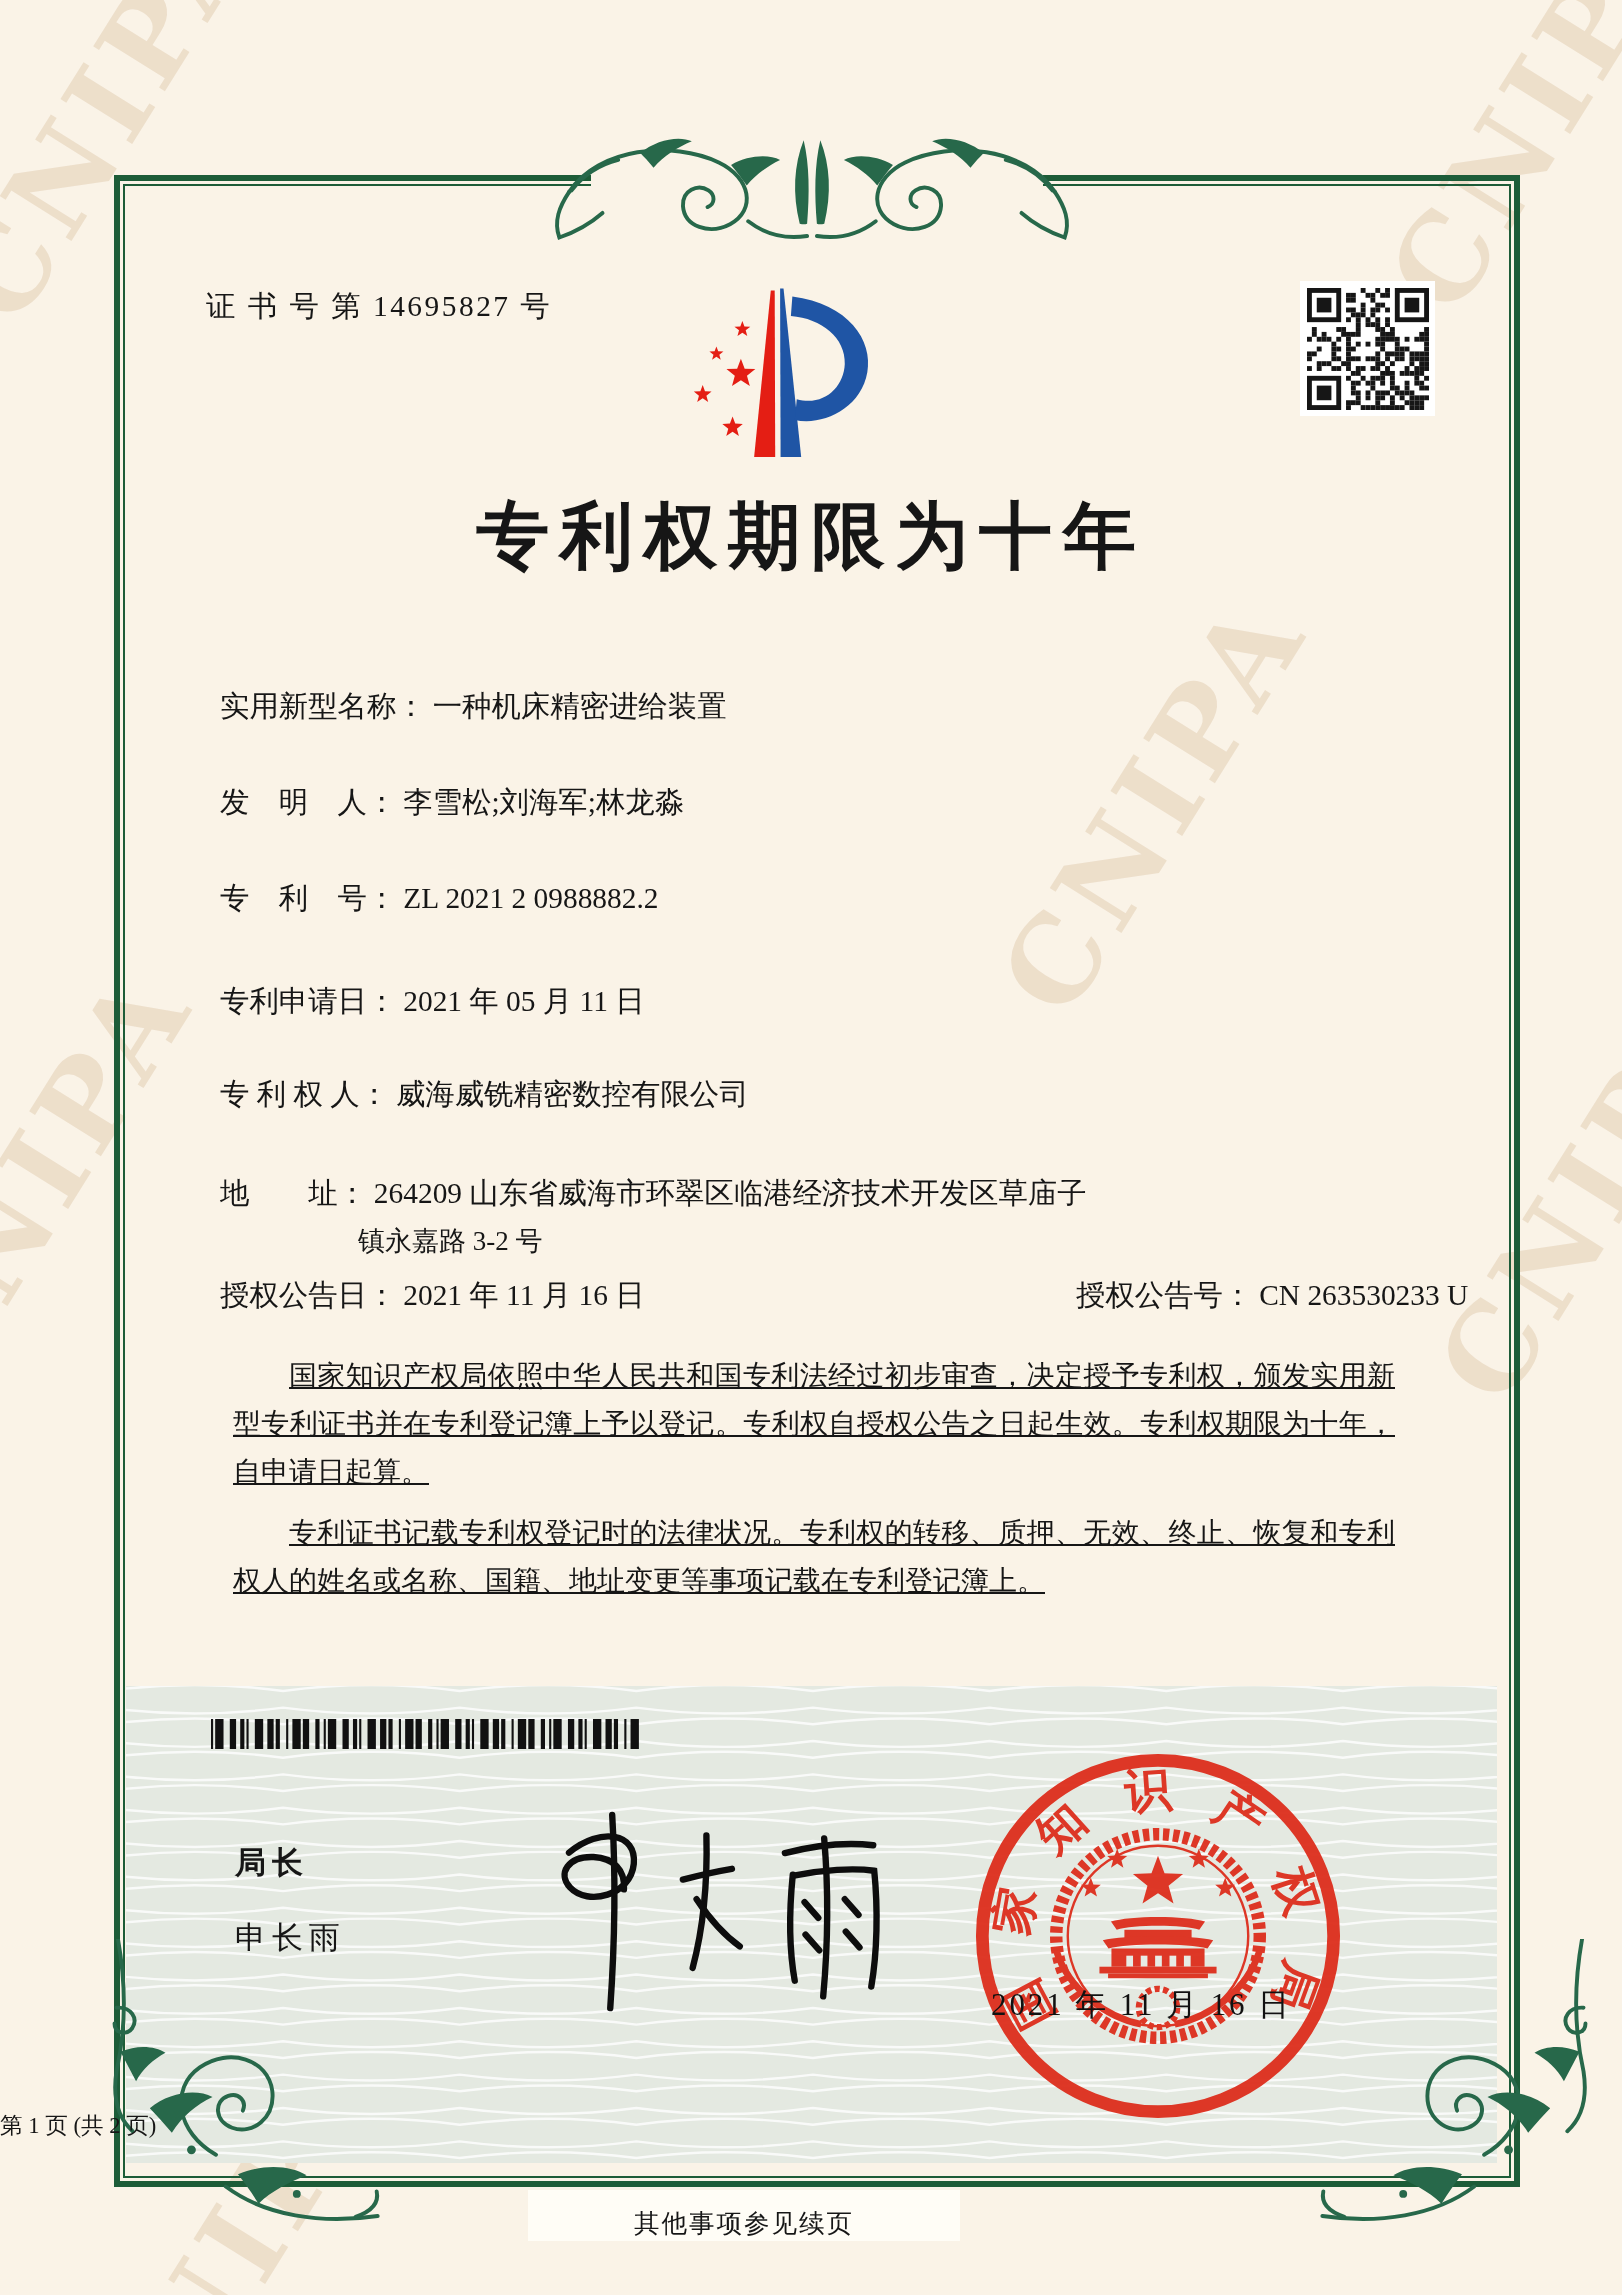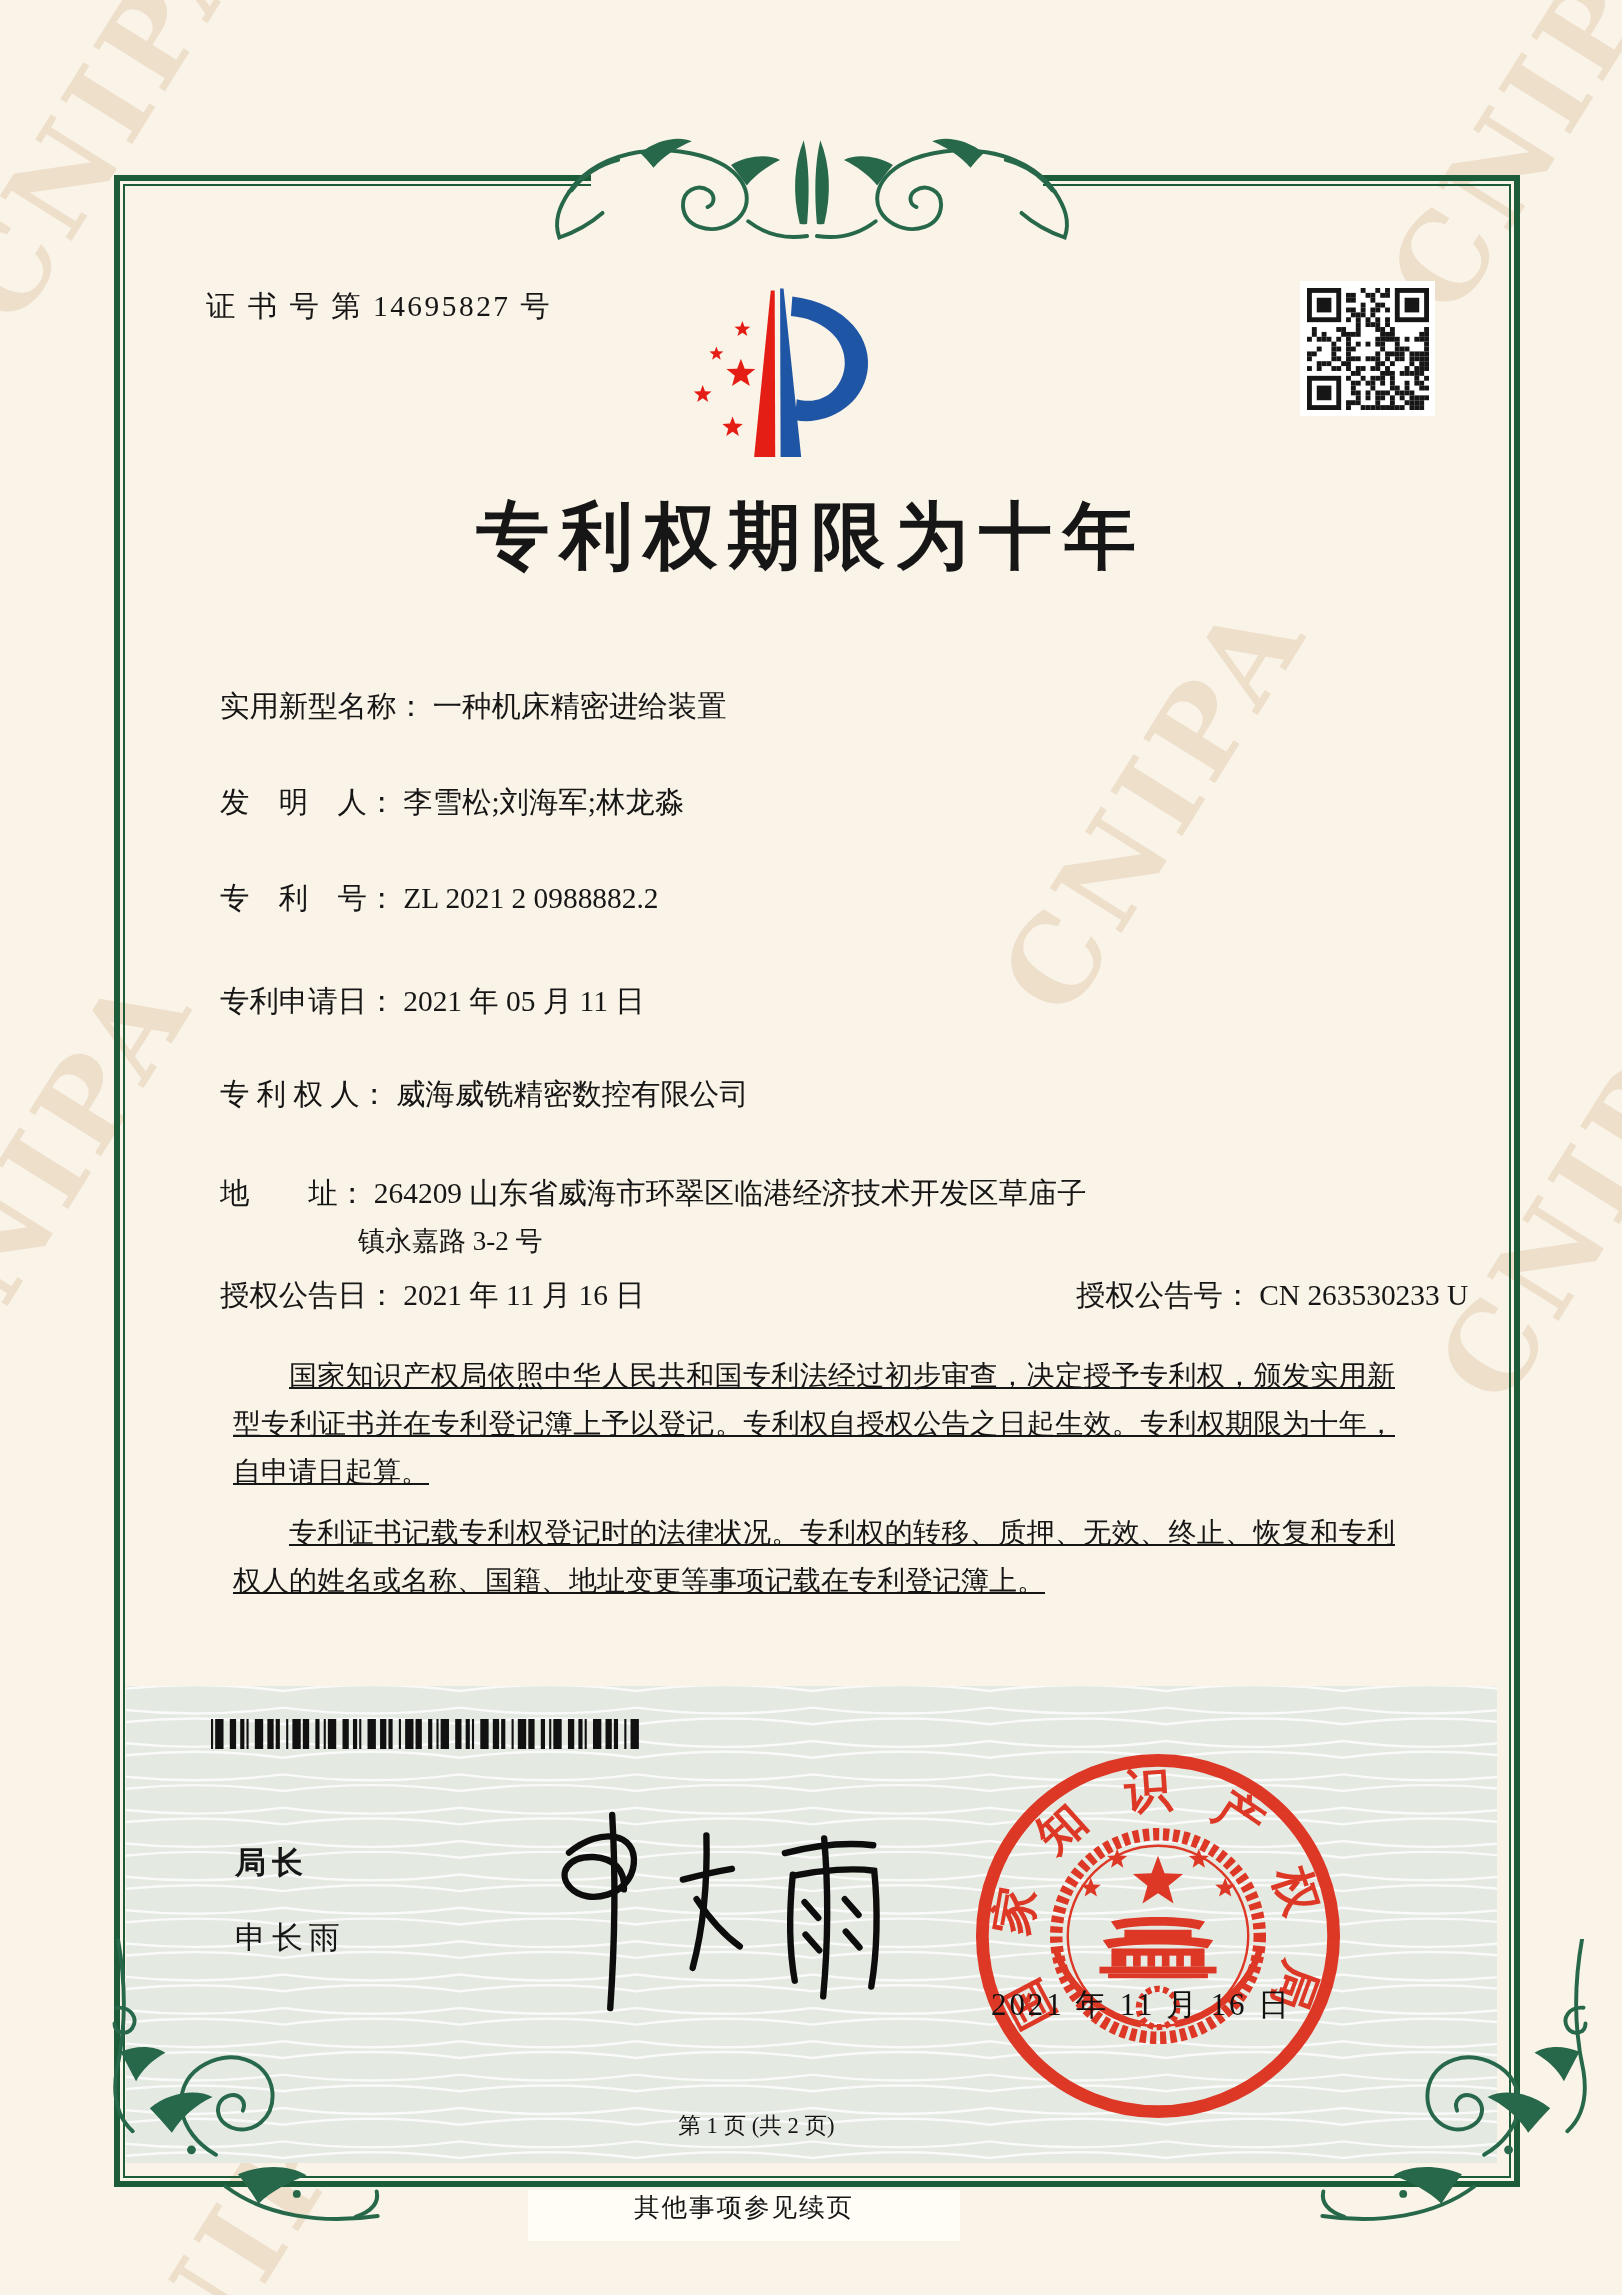--- a/index.html
+++ b/index.html
@@ -50,23 +50,23 @@
   
   #seal{position:absolute;left:974px;top:1752px;width:368px;height:368px;z-index:3;opacity:.93;}
   #seal .ring-ch{position:absolute;font-size:47px;font-weight:bold;color:#dd2a18;
       font-family:"Liberation Serif",serif;}
   .es{fill:none;stroke:#dd2a18;}
   .ef{fill:#dd2a18;}
   .earch{fill:#e8ece5;}
   #seal-date{position:absolute;left:991px;top:1984px;width:344px;font-size:31px;letter-spacing:2.9px;
       color:#111;z-index:4;white-space:nowrap;}
   
-  #page-info{position:absolute;left:0;top:2110px;width:1487px;text-align:center;font-size:22.6px;z-index:3;padding-left:13px;}
+  #page-info{position:absolute;left:0;top:2110px;width:1487px;text-align:left;font-size:22.6px;z-index:3;}
   #note-strip{position:absolute;left:528px;top:2190px;width:432px;height:51px;background:#fffdf6;
-      z-index:2;display:flex;align-items:flex-start;justify-content:center;}
+      z-index:2;display:flex;align-items:flex-end;justify-content:center;}
   #note-strip span{font-size:25.5px;letter-spacing:2px;}
 </style>
 </head>
 <body>
 
 <div class="page">
 
   <div id="wm-layer">
       <div class="wm" style="left: 103px; top: 113px; transform: translate(-50%, -50%) rotate(-58deg);">CNIPA</div>
       <div class="wm" style="left: 1541px; top: 103px; transform: translate(-50%, -50%) rotate(-58deg);">CNIPA</div>

